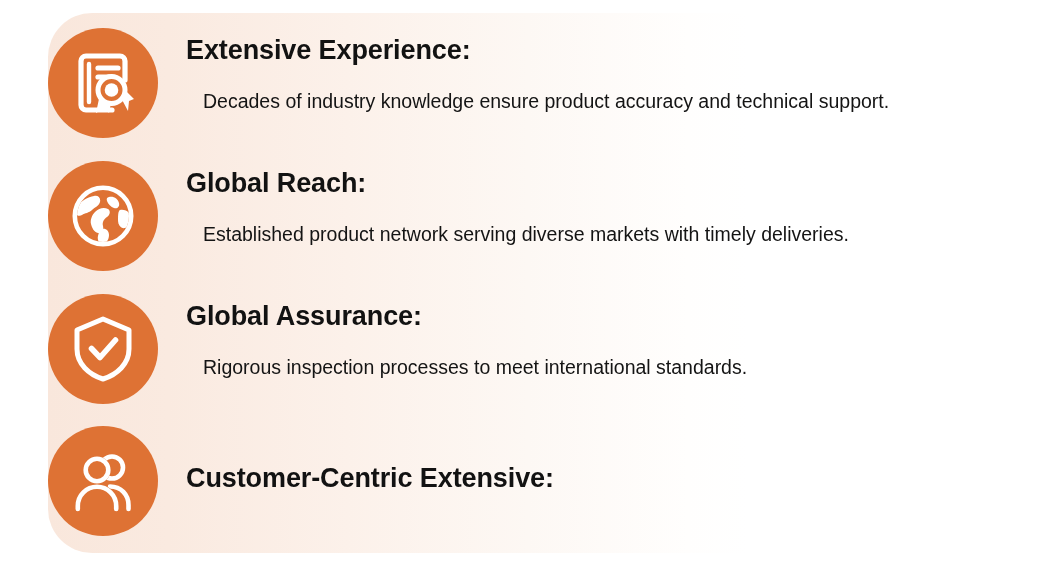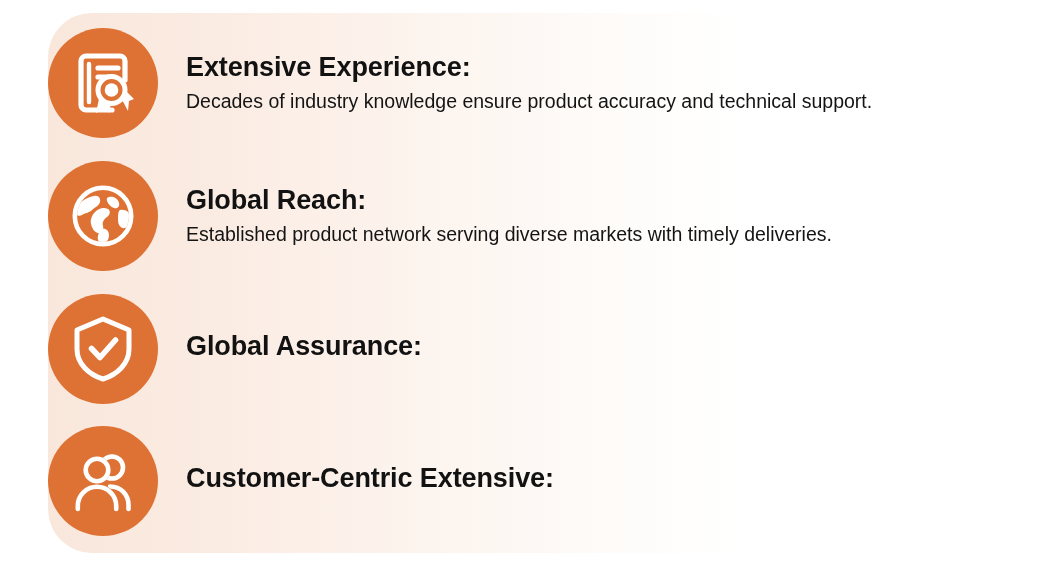--- a/index.html
+++ b/index.html
@@ -101,21 +101,21 @@
     letter-spacing: -0.1px;
     margin: 0 0 5px 0;
     white-space: nowrap;
   }
 
   .feature-desc {
     font-size: 19.5px;
     font-weight: 400;
     color: #141414;
     line-height: 1.3;
-    margin: 0;
+    margin: 17px;
     white-space: nowrap;
   }
 </style>
 </head>
 <body>
 
 <div class="stage">
 
   <div class="panel"></div>
 
@@ -188,20 +188,21 @@
       <div class="icon-badge">
         <span>
           <svg width="62" height="68" viewBox="0 0 62 68" fill="none" aria-hidden="true">
             <path d="M31 4 L57 15 V34 C57 49 45 59.5 31 64 C17 59.5 5 49 5 34 V15 Z" stroke="#ffffff" stroke-width="5" stroke-linejoin="round" fill="none"></path>
             <path d="M19.5 33.5 L28 42.5 L43.5 25" stroke="#ffffff" stroke-width="5.6" stroke-linecap="round" stroke-linejoin="round" fill="none"></path>
           </svg>
         </span>
       </div>
       <div class="feature-text">
         <div class="feature-title">Global Assurance:</div>
+        <div class="feature-desc">Rigorous inspection processes to meet international standards.</div>
       </div>
     </div>
 
     <div class="feature-row r3">
       <div class="icon-badge">
         <span>
           <svg width="64" height="64" viewBox="0 0 64 64" fill="none" aria-hidden="true">
 
             <circle cx="41" cy="18.5" r="11" stroke="#ffffff" stroke-width="4.6" fill="none"></circle>
             <path d="M39 37.5 C50 37.5 57.5 45.5 57.5 56 V60" stroke="#ffffff" stroke-width="4.6" stroke-linecap="round" fill="none"></path>

